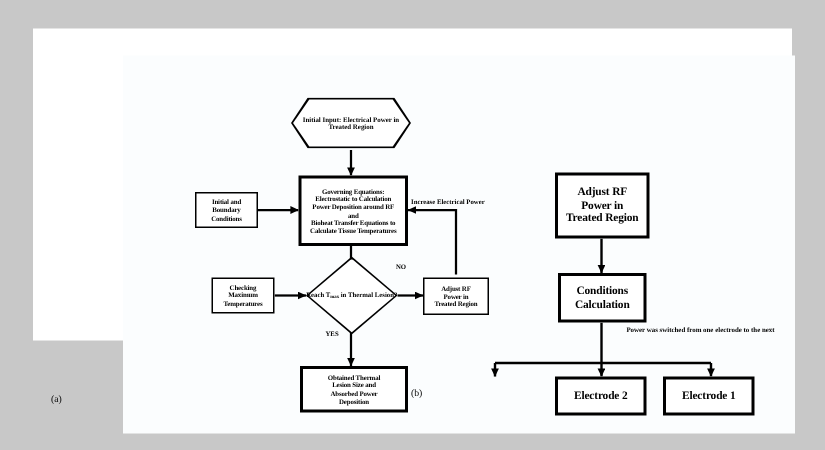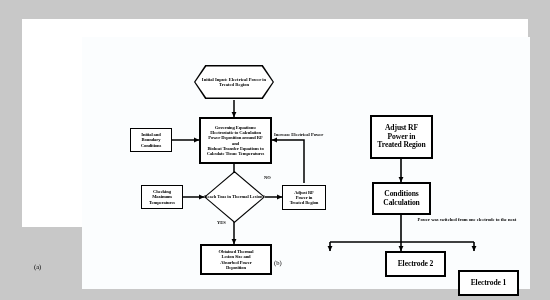--- a/index.html
+++ b/index.html
@@ -218,24 +218,24 @@
           <span>Conditions</span>
           <span>Calculation</span>
         </div>
       </div>
 
       <div class="lbl note" style="left:325px; top:180px; width:120px;">
         <span>Power was switched from one</span>
         <span>electrode to the next</span>
       </div>
 
-      <div class="node pb thick" style="left:303px; top:214px; width:61px; height:26px;">
+      <div class="node pb thick" style="left:288px; top:214px; width:61px; height:26px;">
         <span>Electrode 2</span>
       </div>
-      <div class="node pb thick" style="left:376px; top:214px; width:61px; height:26px;margin-top:19px;">
+      <div class="node pb thick" style="left:360px; top:214px; width:61px; height:26px;">
         <span>Electrode 1</span>
       </div>
 
       <div class="panel-lbl" style="left:-48px; top:226px;">(a)</div>
       <div class="panel-lbl" style="left:192px; top:222px;">(b)</div>
 
     </div>
   </div>
 </div>
 

